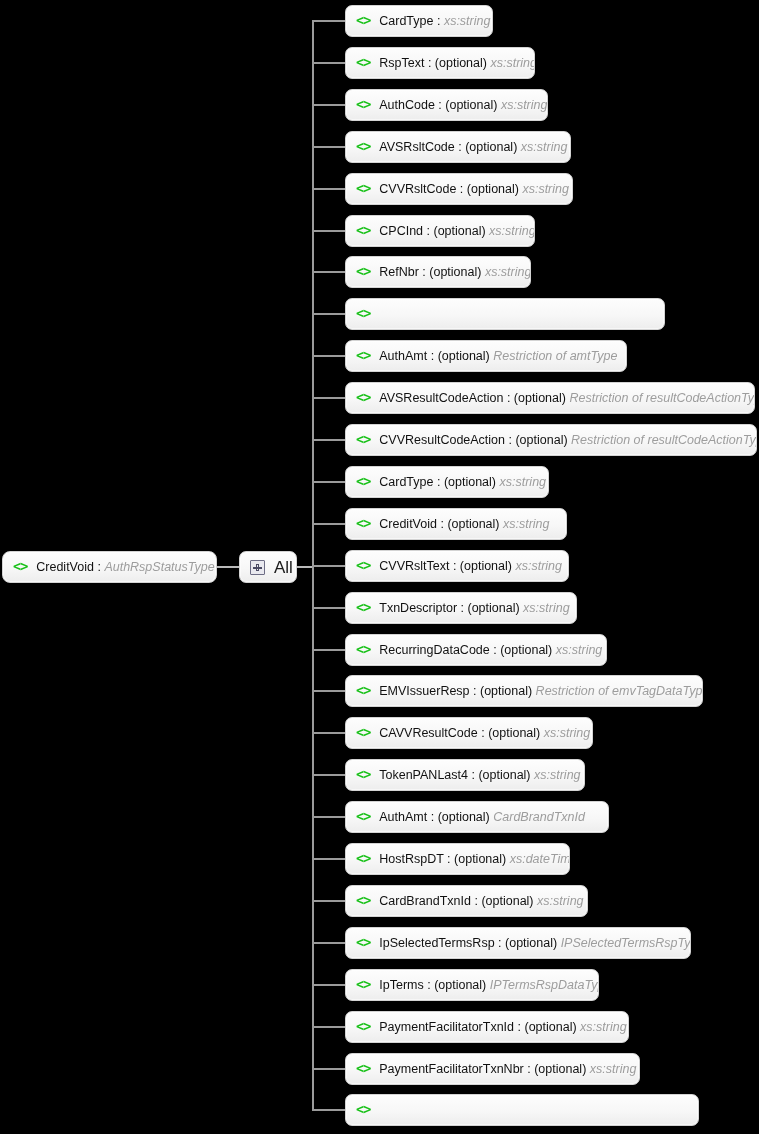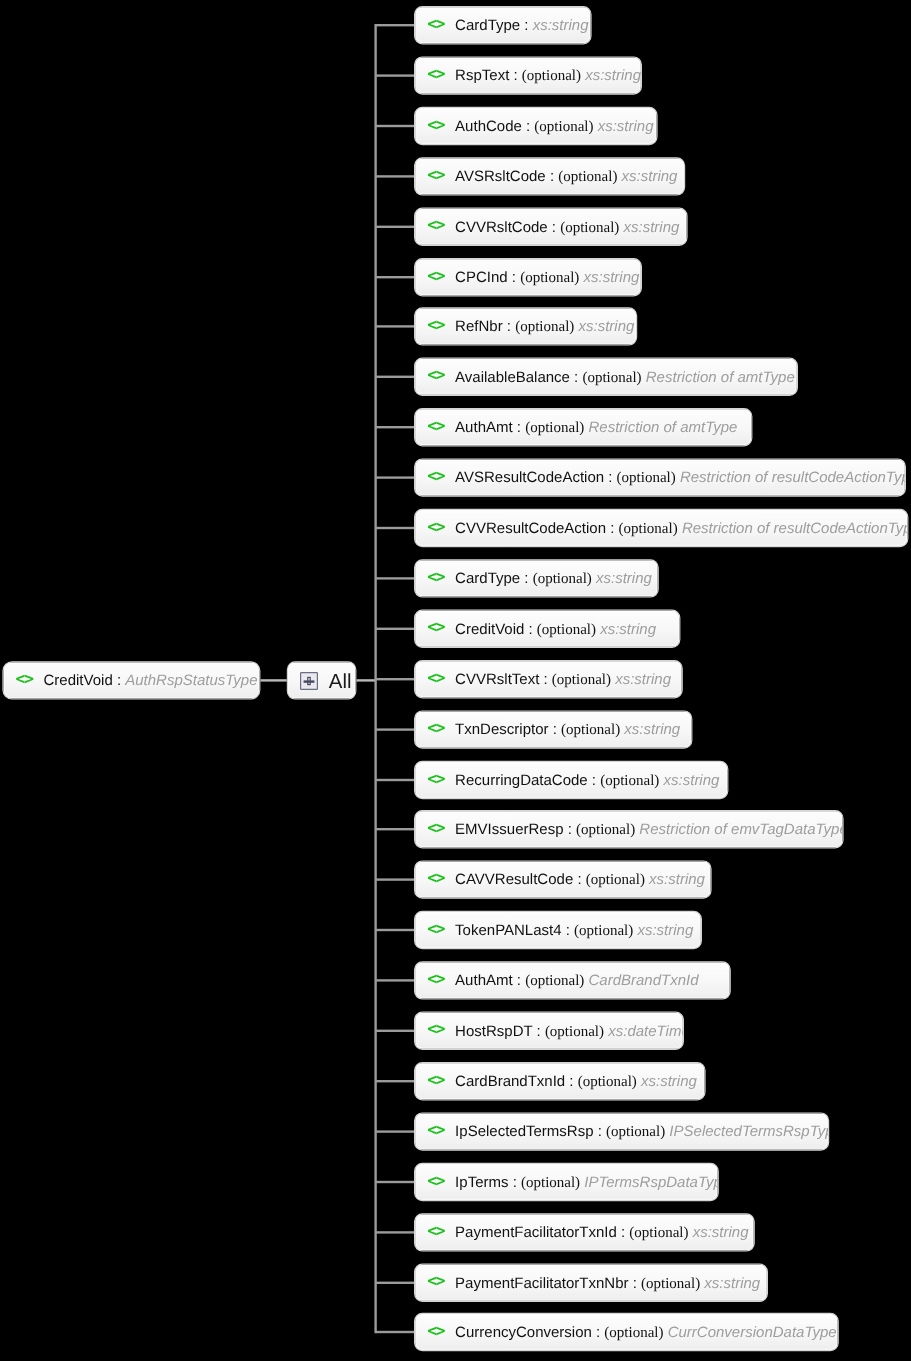--- a/index.html
+++ b/index.html
@@ -100,21 +100,21 @@
     border: 1px solid #4a4a63;
   }
 
   .label {
     font-size: 12.5px;
     color: #1b1b1b;
     line-height: 1;
   }
   .label .nm { color: #111111; }
   .label .sep { color: #111111; }
-  .label .opt { color: #111111; font-family: Liberation Serif, serif; }
+  .label .opt { color: #111111; }
   .label .ty {
     color: #9d9d9d;
     font-style: italic;
     text-align: center;
   }
   .label-plain {
     font-size: 17px;
     color: #1b1b1b;
     line-height: 1;
   }
@@ -174,21 +174,20 @@
         <span class="label"><span class="nm">CPCInd</span><span class="sep"> : </span><span class="opt">(optional)</span> <span class="ty">xs:string</span></span>
       </div>
       <div class="stub" style="left: 313px; top: 271px; width: 32px;"></div>
       <div class="node" style="left: 345px; top: 256px; width: 186px;">
         <span class="icon-code">&lt;&gt;</span>
         <span class="label"><span class="nm">RefNbr</span><span class="sep"> : </span><span class="opt">(optional)</span> <span class="ty">xs:string</span></span>
       </div>
       <div class="stub" style="left: 313px; top: 313px; width: 32px;"></div>
       <div class="node" style="left: 345px; top: 298px; width: 320px;">
         <span class="icon-code">&lt;&gt;</span>
-        <span class="label"><span class="nm">AvailableBalance</span><span class="sep"> : </span><span class="opt">(optional)</span> <span class="ty">Restriction of amtType</span></span>
       </div>
       <div class="stub" style="left: 313px; top: 355px; width: 32px;"></div>
       <div class="node" style="left: 345px; top: 340px; width: 282px;">
         <span class="icon-code">&lt;&gt;</span>
         <span class="label"><span class="nm">AuthAmt</span><span class="sep"> : </span><span class="opt">(optional)</span> <span class="ty">Restriction of amtType</span></span>
       </div>
       <div class="stub" style="left: 313px; top: 397px; width: 32px;"></div>
       <div class="node" style="left: 345px; top: 382px; width: 410px;">
         <span class="icon-code">&lt;&gt;</span>
         <span class="label"><span class="nm">AVSResultCodeAction</span><span class="sep"> : </span><span class="opt">(optional)</span> <span class="ty">Restriction of resultCodeActionType</span></span>
@@ -269,16 +268,15 @@
         <span class="label"><span class="nm">PaymentFacilitatorTxnId</span><span class="sep"> : </span><span class="opt">(optional)</span> <span class="ty">xs:string</span></span>
       </div>
       <div class="stub" style="left: 313px; top: 1068px; width: 32px;"></div>
       <div class="node" style="left: 345px; top: 1053px; width: 295px;">
         <span class="icon-code">&lt;&gt;</span>
         <span class="label"><span class="nm">PaymentFacilitatorTxnNbr</span><span class="sep"> : </span><span class="opt">(optional)</span> <span class="ty">xs:string</span></span>
       </div>
       <div class="stub" style="left: 313px; top: 1109px; width: 32px;"></div>
       <div class="node" style="left: 345px; top: 1094px; width: 354px;">
         <span class="icon-code">&lt;&gt;</span>
-        <span class="label"><span class="nm">CurrencyConversion</span><span class="sep"> : </span><span class="opt">(optional)</span> <span class="ty">CurrConversionDataType</span></span>
       </div>
     </div>
 </div>
 
 </body></html>

